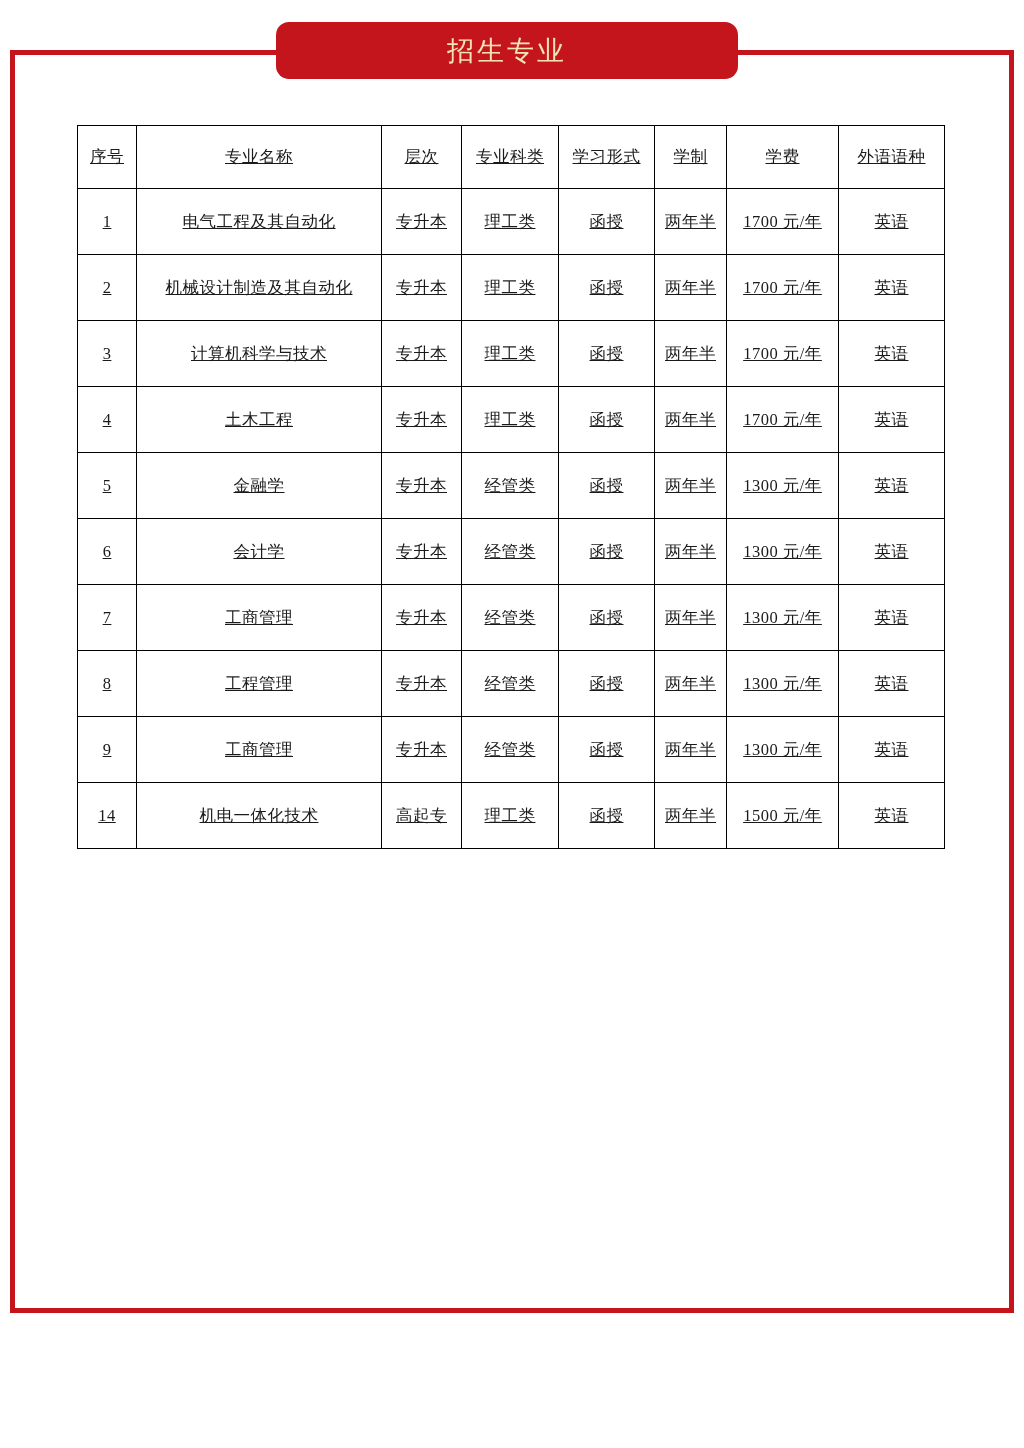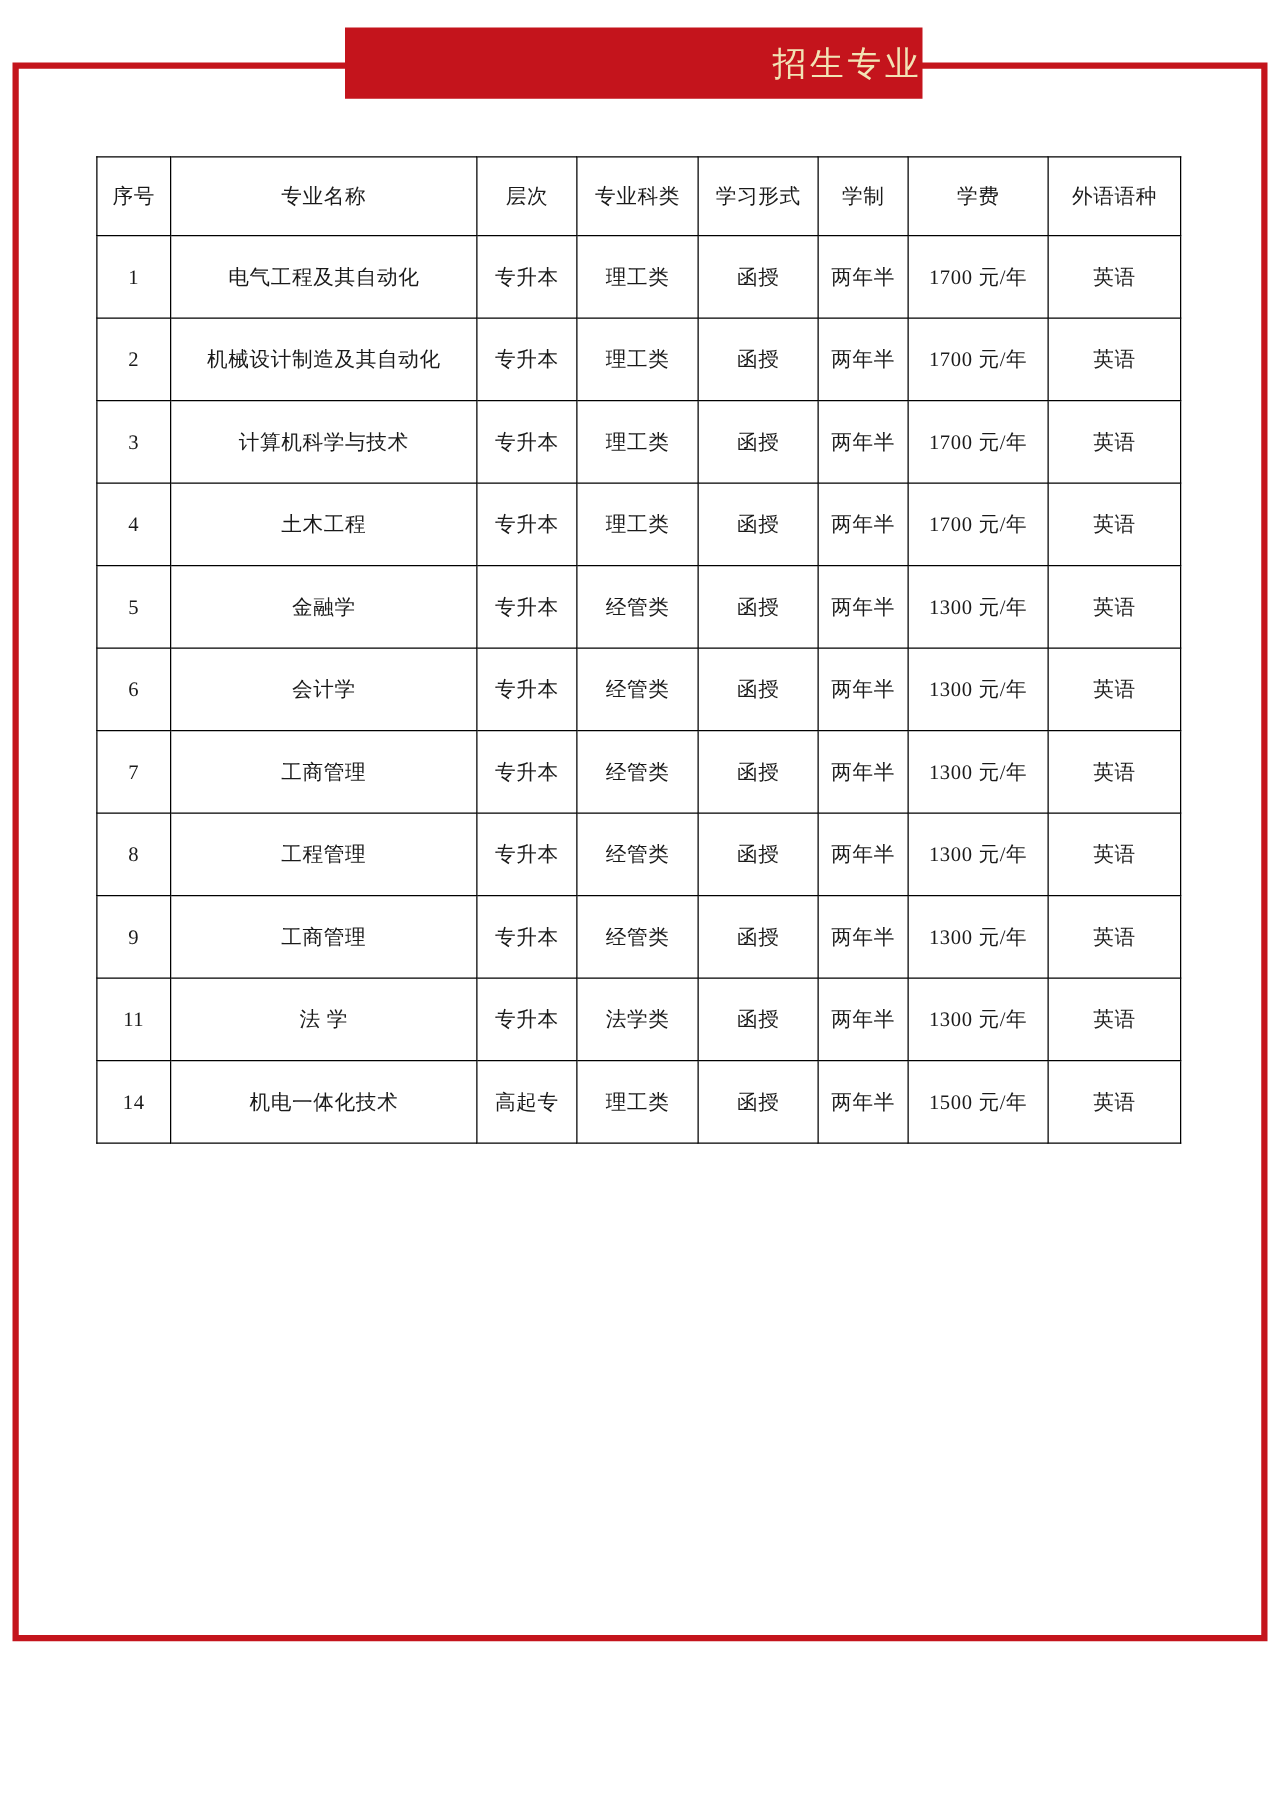--- a/index.html
+++ b/index.html
@@ -19,22 +19,23 @@
   
   .title-banner {
     position: absolute;
     left: 276px;
     top: 22px;
     width: 462px;
     height: 57px;
     background: #c4141c;
     display: flex;
     align-items: center;
-    justify-content: flex-end;
+    justify-content: center;
     z-index: 3;
+    border-radius: 13px;
   }
   .title-banner .title-text {
     color: #f2e3b5;
     font-size: 27px;
     letter-spacing: 3px;
     font-family: "Liberation Serif", "DejaVu Serif", serif;
   }
 
   
   .outer-frame {
@@ -57,20 +58,21 @@
     background: #ffffff;
   }
 
   
   .table-wrap {
     position: absolute;
     left: 77px;
     top: 125px;
     width: 867px;
     z-index: 2;
+    text-decoration: underline;
   }
   table.majors {
     border-collapse: collapse;
     width: 867px;
     table-layout: fixed;
   }
   table.majors td, table.majors th {
     border: 1px solid #000000;
     text-align: center;
     vertical-align: middle;
@@ -216,30 +218,20 @@
           <td class="cell-num">9</td>
           <td>工商管理</td>
           <td>专升本</td>
           <td>经管类</td>
           <td>函授</td>
           <td>两年半</td>
           <td class="cell-fee">1300 元/年</td>
           <td>英语</td>
         </tr>
         <tr>
-          <td class="cell-num">11</td>
-          <td>法  学</td>
-          <td>专升本</td>
-          <td>法学类</td>
-          <td>函授</td>
-          <td>两年半</td>
-          <td class="cell-fee">1300 元/年</td>
-          <td>英语</td>
-        </tr>
-        <tr>
           <td class="cell-num">14</td>
           <td>机电一体化技术</td>
           <td>高起专</td>
           <td>理工类</td>
           <td>函授</td>
           <td>两年半</td>
           <td class="cell-fee">1500 元/年</td>
           <td>英语</td>
         </tr>
       </tbody>

